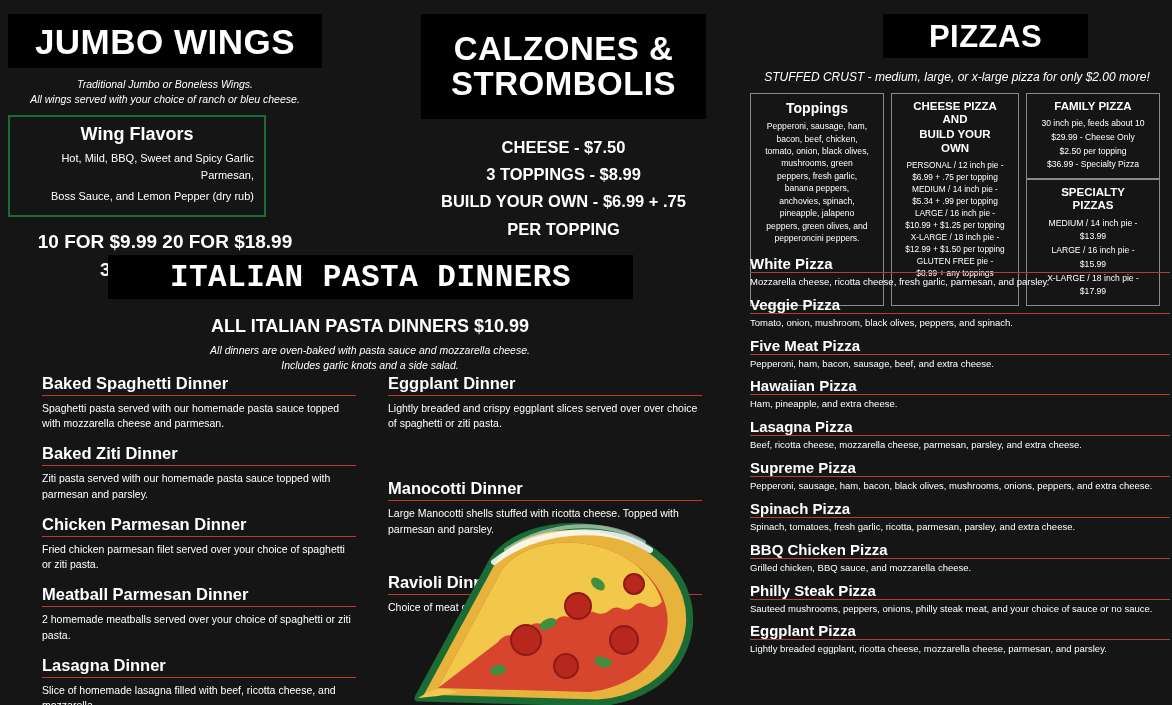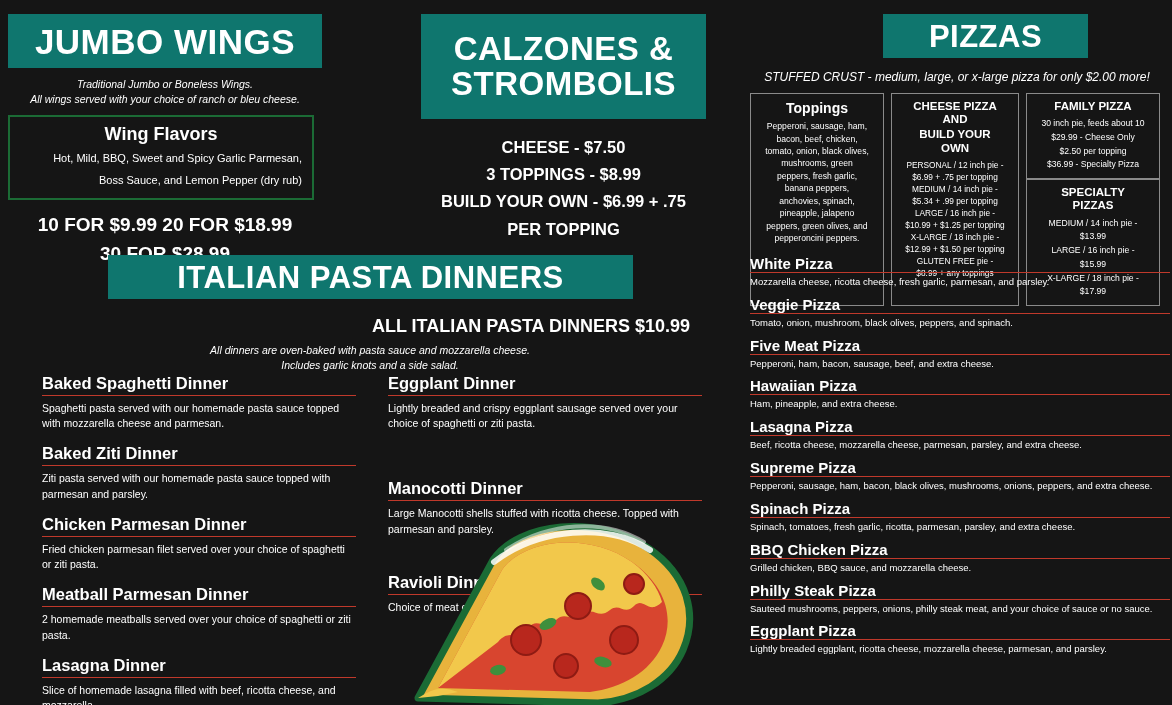--- a/index.html
+++ b/index.html
@@ -9,21 +9,21 @@
     background: #151515;
     font-family: "Liberation Sans", sans-serif;
     color: #ffffff;
     overflow: hidden;
     position: relative;
   }
   .page { position: relative; width: 1172px; height: 705px; }
 
   
   .green-banner {
-    background: #0f766e;
+    background: #000000;
     color: #ffffff;
     text-align: center;
     font-weight: bold;
     letter-spacing: 0.5px;
     display: flex; align-items: center; justify-content: center;
   }
   .hdr-text { line-height: 1.0; }
 
   
   .col1 { position:absolute; left:8px; top:14px; width:320px; }
@@ -35,21 +35,21 @@
     font-size: 10.5px;
     font-style: italic;
     text-align: center;
     line-height: 1.45;
     color: #ffffff;
     width: 314px;
   }
   .wing-flavors-box {
     margin-top: 8px;
     border: 2px solid #1b6b35;
-    width: 306px;
+    width: 258px;
     padding: 7px 10px 10px 10px;
     text-align: center;
   }
   .wing-flavors-title { font-size: 18px; font-weight: bold; }
   .wing-flavors-body { font-size: 11px; line-height: 1.5; margin-top: 5px; text-align: right; }
   .wings-prices {
     margin-top: 11px;
     text-align: center;
     font-size: 19px;
     font-weight: bold;
@@ -65,25 +65,26 @@
   }
   .calz-prices {
     margin-top: 15px; text-align:center; font-size: 16.5px; font-weight: bold;
     line-height: 1.65; width: 285px;
   }
 
   
   .pasta-banner {
     position:absolute; left:108px; top:255px; width:525px; height:44px;
     font-size: 31px;
+    font-family: Liberation Mono, monospace;
   }
   .pasta-sub {
     position:absolute; left:50px; top:316px; width:640px; text-align:center;
   }
-  .pasta-price { font-size: 18px; font-weight: bold; text-align: right; }
+  .pasta-price { font-size: 18px; font-weight: bold; }
   .pasta-note { font-size: 10.5px; font-style: italic; margin-top: 6px; line-height: 1.45; }
 
   .pasta-cols { position:absolute; left:42px; top:374px; width:660px; display:flex; gap:32px; }
   .pasta-col { width: 315px; }
   .dish { margin-bottom: 13px; }
   .dish-name {
     font-size: 16.5px; font-weight: bold; padding-bottom: 2px;
     border-bottom: 1px solid #c0392b; margin-bottom: 5px;
   }
   .dish-desc { font-size: 10.5px; line-height: 1.45; }
@@ -181,21 +182,21 @@
         <div class="dish-desc">2 homemade meatballs served over your choice of spaghetti or ziti pasta.</div>
       </div>
       <div class="dish">
         <div class="dish-name">Lasagna Dinner</div>
         <div class="dish-desc">Slice of homemade lasagna filled with beef, ricotta cheese, and mozzarella.</div>
       </div>
     </div>
     <div class="pasta-col">
       <div class="dish">
         <div class="dish-name">Eggplant Dinner</div>
-        <div class="dish-desc">Lightly breaded and crispy eggplant sausage served over your choice of spaghetti or ziti pasta.</div>
+        <div class="dish-desc">Lightly breaded and crispy eggplant slices served over over choice of spaghetti or ziti pasta.</div>
       </div>
       <div class="dish" style="margin-top:48px">
         <div class="dish-name">Manocotti Dinner</div>
         <div class="dish-desc">Large Manocotti shells stuffed with ricotta cheese. Topped with parmesan and parsley.</div>
       </div>
       <div class="dish" style="margin-top:36px">
         <div class="dish-name">Ravioli Dinner</div>
         <div class="dish-desc">Choice of meat or cheese ravioli.</div>
       </div>
     </div>

